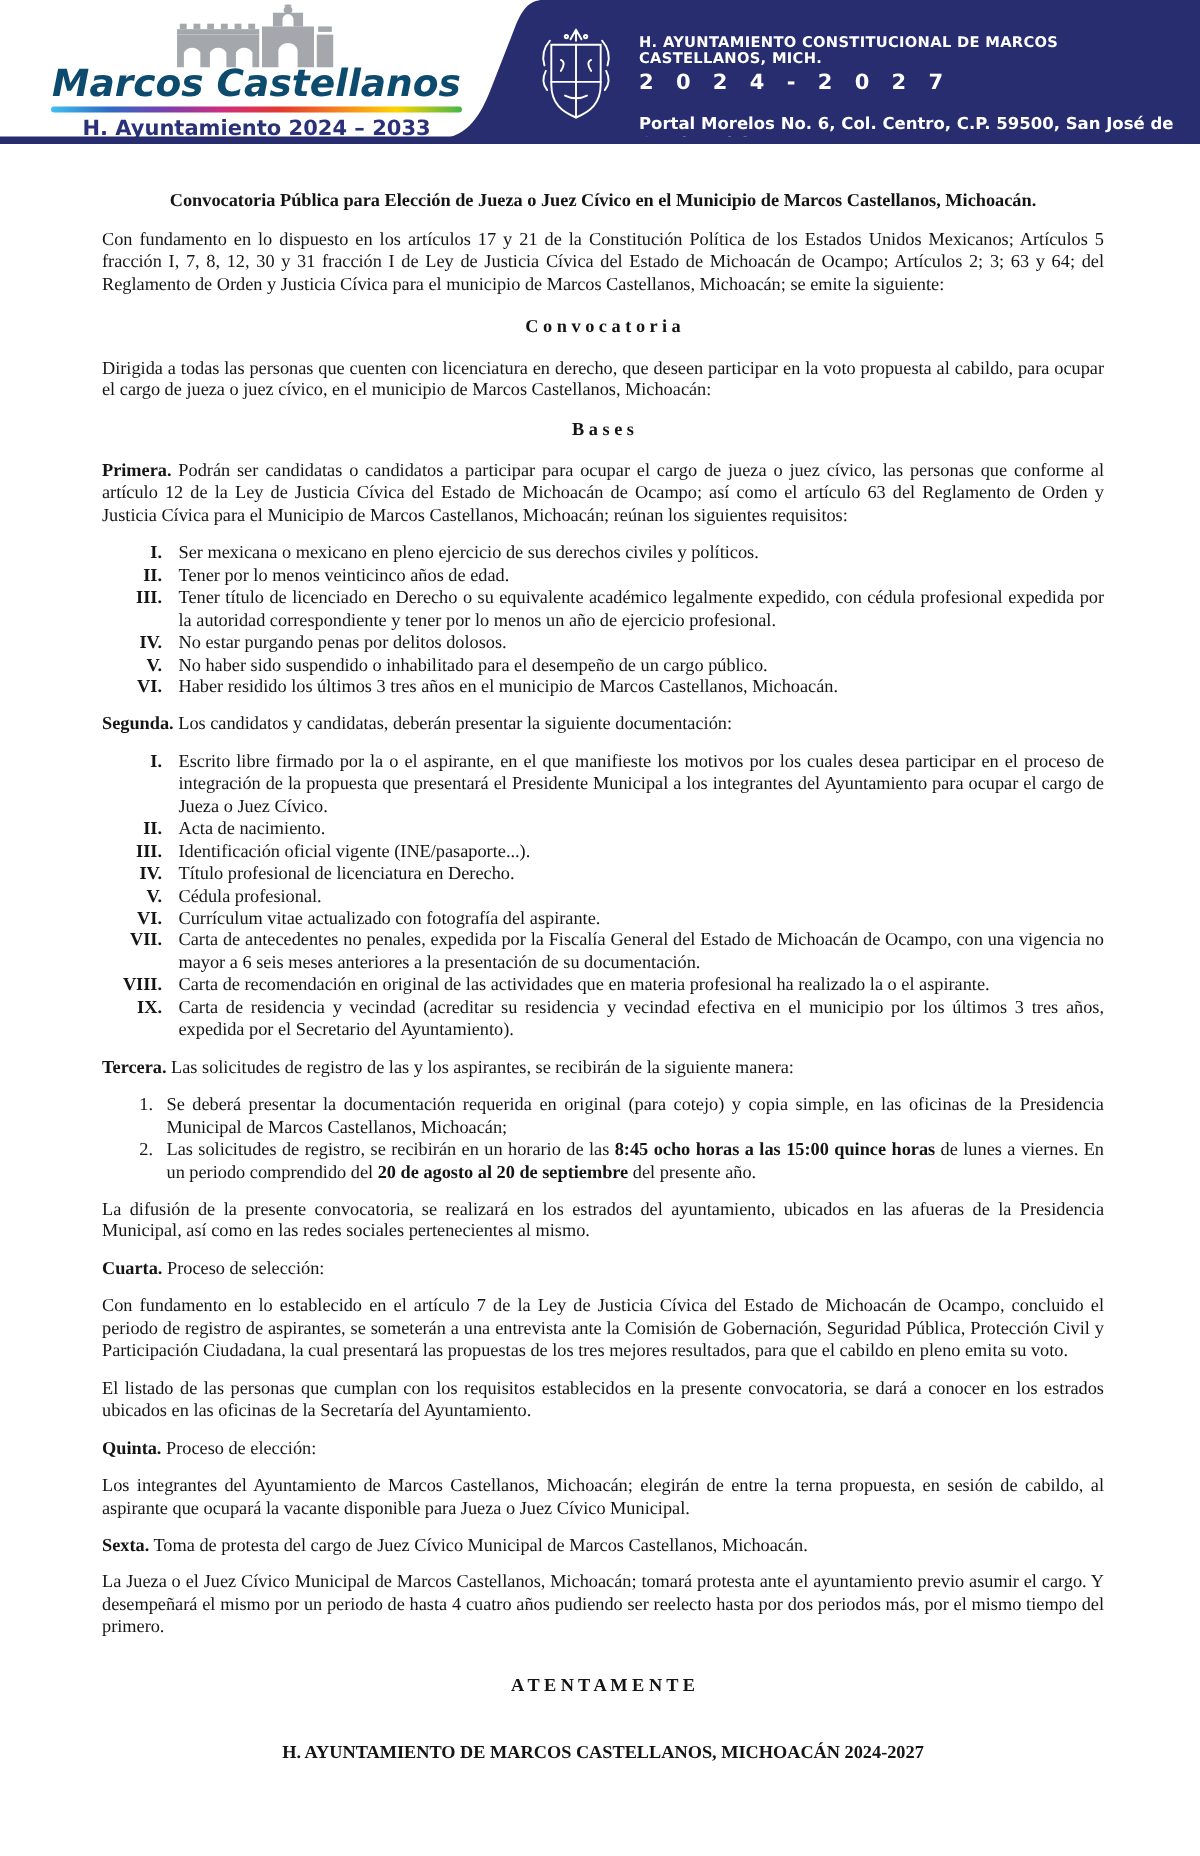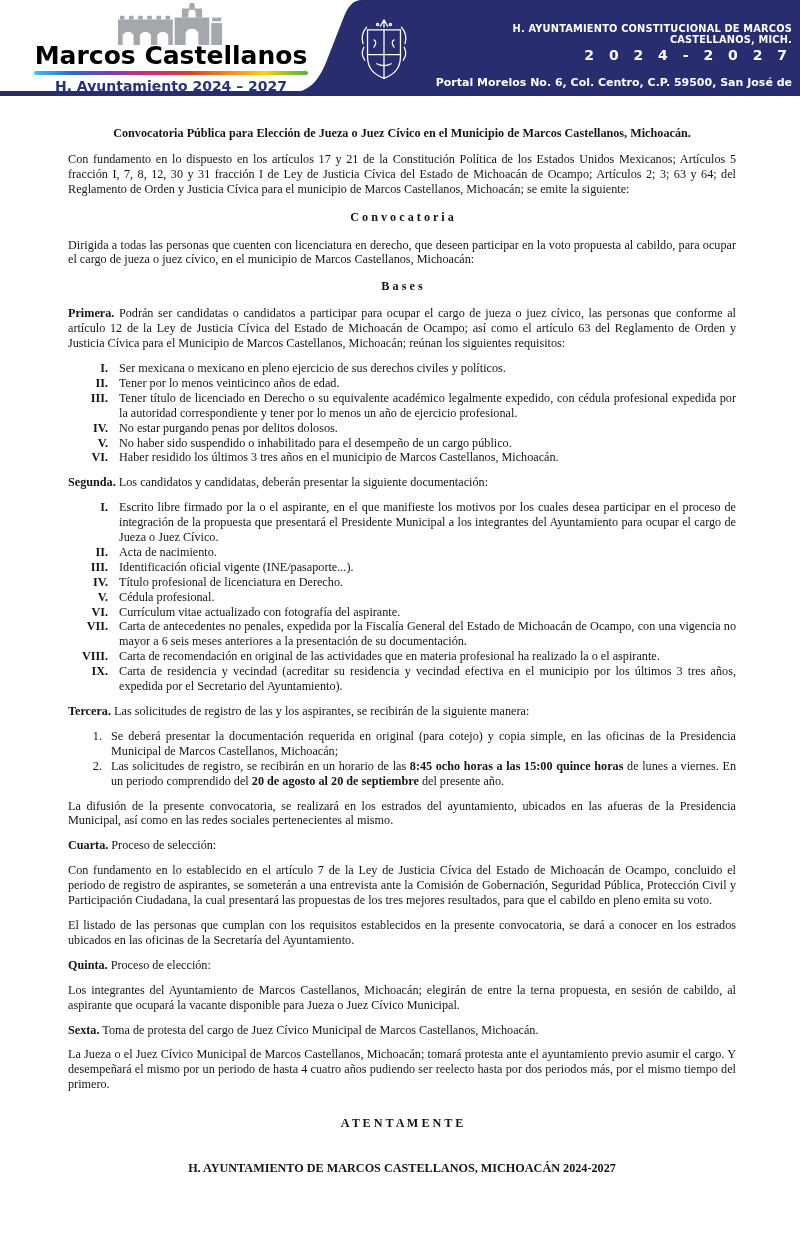--- a/index.html
+++ b/index.html
@@ -14,33 +14,33 @@
   .header-rule {
     position:absolute; left:0; top:91px; width:100%; height:5px;
     background:#272d6e;
   }
   .logo {
     position:absolute; left:28px; top:3px; width:286px; text-align:center;
     font-family:"DejaVu Sans", sans-serif;
   }
   .logo-building { display:block; margin:0 auto; }
   .logo-title {
-    font-size:25px; font-weight:bold; color:#000000; letter-spacing:0px;
-    line-height:1.05; margin-top:-2px;
+    font-size:25px; font-weight:bold; color:#0c4a6e; letter-spacing:0px;
+    line-height:1.05; margin-top:-2px;font-style:italic;
   }
   .rainbow {
     height:4px; width:96%; margin:2px auto 3px auto; border-radius:2px;
     background:linear-gradient(90deg,#41c0f0 0%,#2e6bc6 14%,#7b3fae 28%,#cf2e7c 42%,#e3392e 56%,#f58220 70%,#ffd400 84%,#43b649 100%);
   }
   .logo-subtitle { font-size:14px; font-weight:bold; color:#2b3178; }
   .banner { position:absolute; top:0; right:0; width:512px; height:93px; }
   .banner-bg { position:absolute; left:0; top:0; width:100%; height:100%; }
   .crest { position:absolute; left:68px; top:18px; }
   .banner-lines {
-    position:absolute; left:138px; right:8px; top:23px; text-align:right;
+    position:absolute; left:138px; right:8px; top:23px; text-align:left;
     color:#ffffff; font-family:"DejaVu Sans", sans-serif;
   }
   .banner-l1 { font-size:9.8px; font-weight:bold; letter-spacing:0.2px; }
   .banner-l2 { font-size:14px; font-weight:bold; letter-spacing:5px; margin-top:2px; }
   .banner-l3 { font-size:11px; font-weight:bold; margin-top:13px; }
   .banner-l4 { font-size:9.6px; font-weight:bold; margin-top:2px; }
   
   .doc {
     padding:29px 64px 0 68px; font-size:12.2px; line-height:14.9px;
     text-align:justify;
@@ -87,21 +87,21 @@
           <path d="M72,6 h22 v10 h-22 z M79,16 v-5 a4,4 0 0 1 8,0 v5 z" fill-rule="evenodd"></path>
           <circle cx="83" cy="4" r="3.2"></circle>
           <rect x="82.2" y="-1" width="1.6" height="4"></rect>
           <rect x="80.5" y="0" width="5" height="1.4"></rect>
           <rect x="104" y="22" width="12" height="24"></rect>
           <rect x="105" y="16" width="10" height="4"></rect>
         </g>
       </svg>
       <div class="logo-title">Marcos Castellanos</div>
       <div class="rainbow"></div>
-      <div class="logo-subtitle">H. Ayuntamiento 2024 – 2027</div>
+      <div class="logo-subtitle">H. Ayuntamiento 2024 – 2033</div>
     </div>
 
     <div class="banner">
       <svg class="banner-bg" viewBox="0 0 512 93" preserveAspectRatio="none">
         <path d="M74,0 H512 V93 H0 C22,93 31,80 39,60 L55,19 C60,6 65,0 74,0 Z" fill="#272d6e"></path>
       </svg>
       <svg class="crest" width="56" height="64" viewBox="0 0 60 70">
         <g stroke="#ffffff" stroke-width="1.4" fill="none" stroke-linecap="round">
           <path d="M30,2 v8 M30,2 l-4,7 M30,2 l4,7"></path>
           <circle cx="23" cy="7" r="1.2"></circle>

